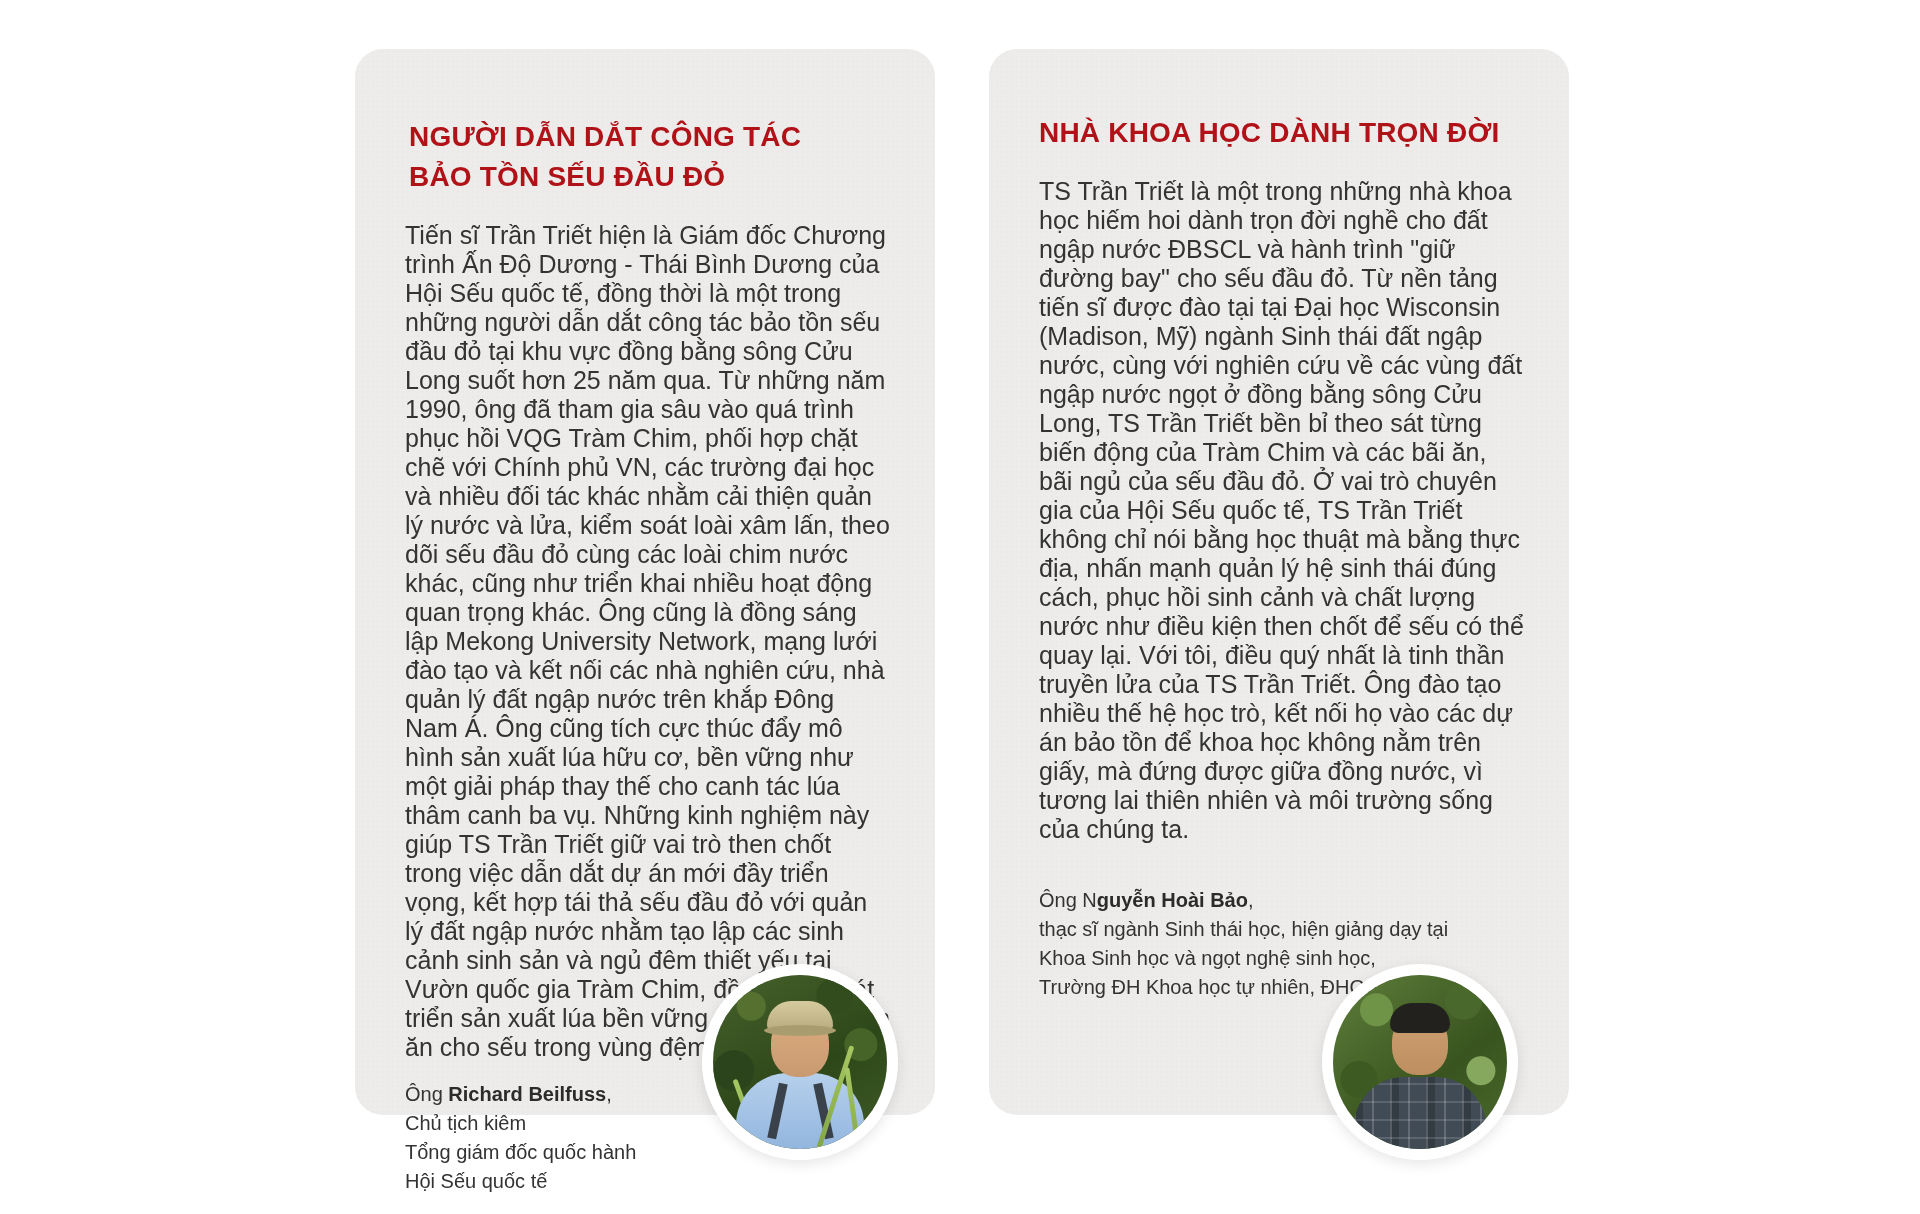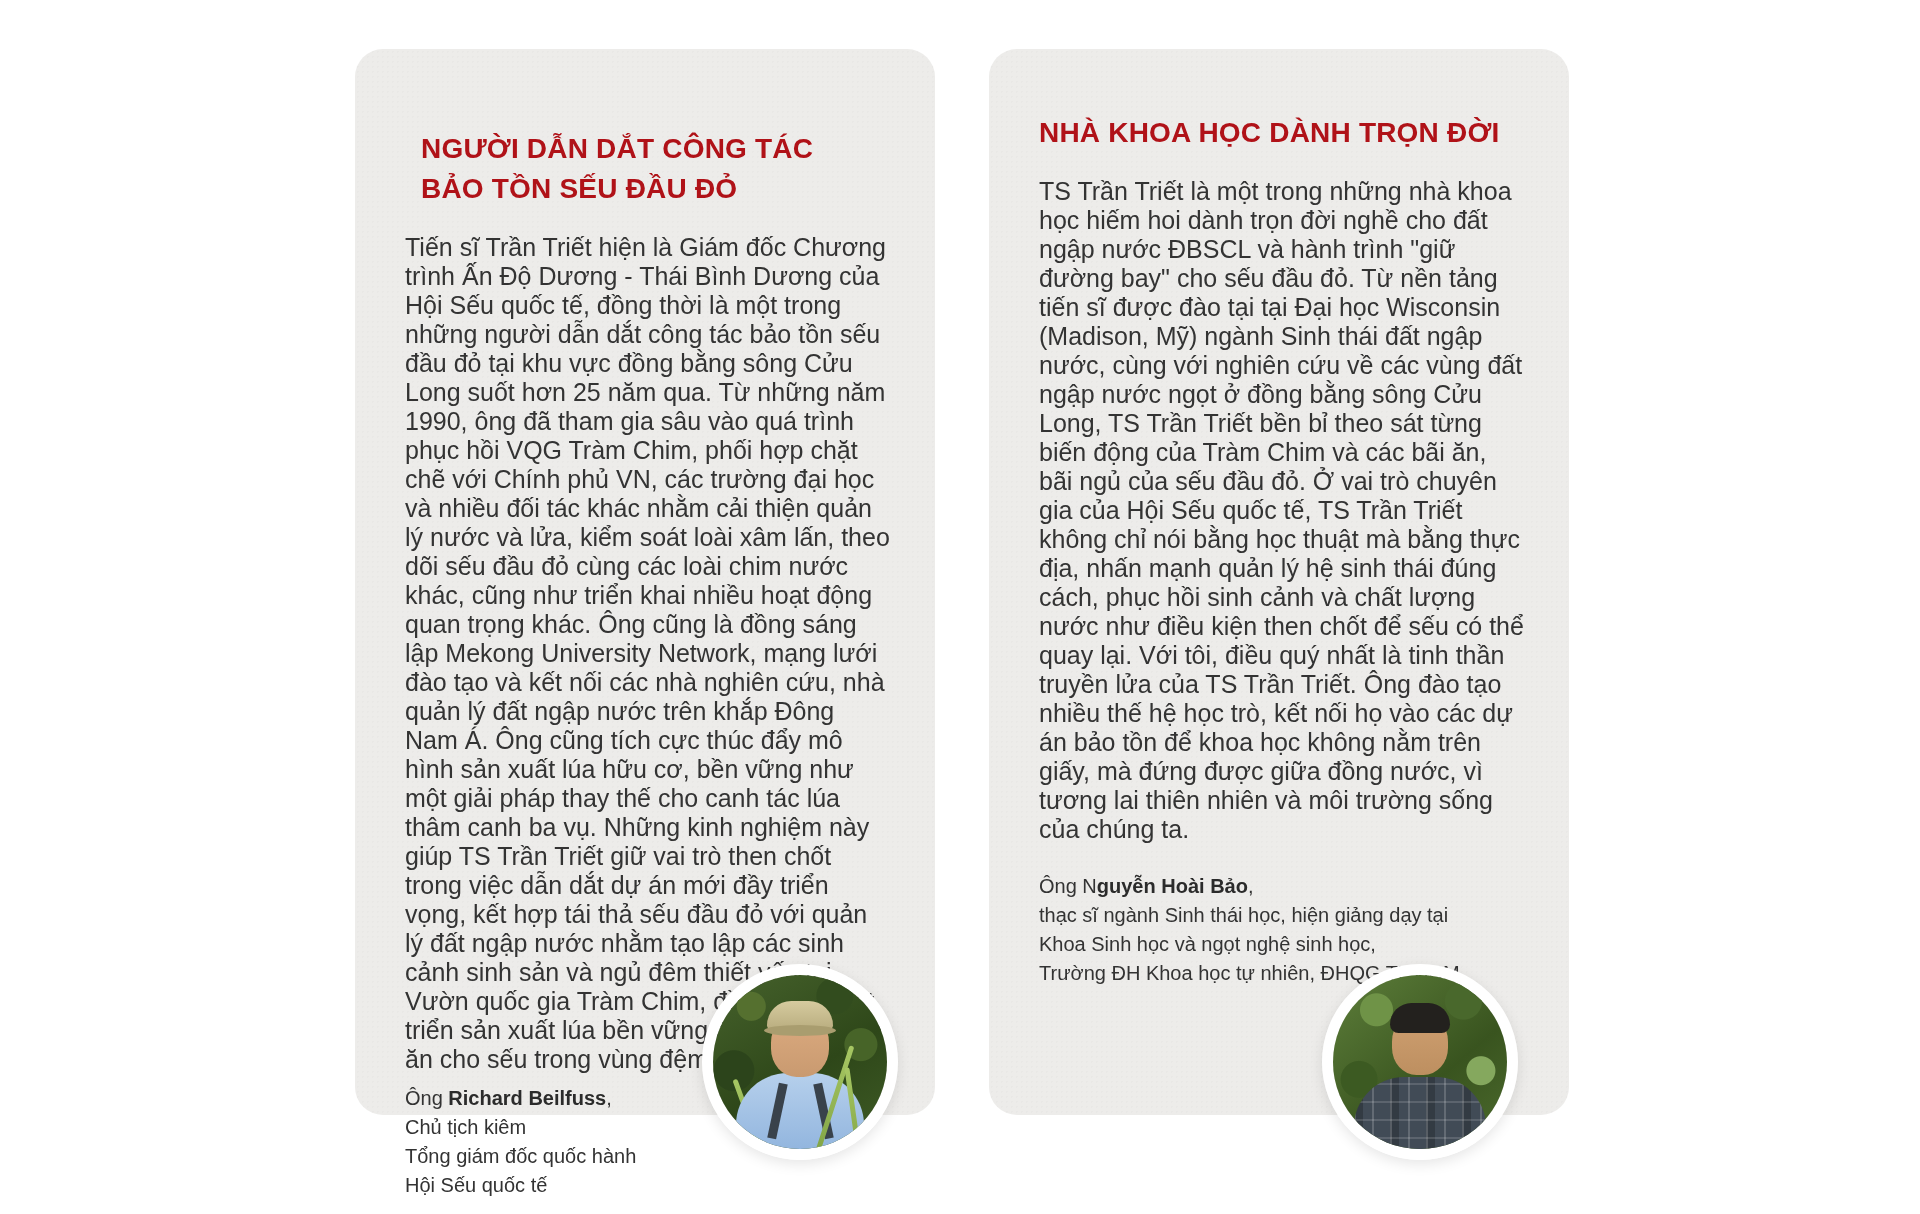--- a/index.html
+++ b/index.html
@@ -41,26 +41,26 @@
 
   .body-text {
     margin-top: 24px;
     color: #333333;
     font-size: 25px;
     line-height: 29px;
     width: 486px;
   }
 
   .signature {
-    margin-top: 10px;
+    margin-top: 18px;
     color: #333333;
     font-size: 20px;
     line-height: 29px;
   }
-  .card-right .signature { margin-top: 28px; }
+  .card-right .signature { margin-top: 42px; }
   .signature b { font-weight: 700; color: #2b2b2b; }
 
   
   .portrait {
     position: absolute;
     width: 174px;
     height: 174px;
     border: 11px solid #ffffff;
     border-radius: 50%;
     overflow: hidden;
@@ -165,21 +165,21 @@
   .grass-1 { left: 118px; transform: rotate(18deg); }
   .grass-2 { left: 138px; transform: rotate(-8deg); height: 96px; }
   .grass-3 { left: 34px;  transform: rotate(-20deg); height: 86px; }
 </style>
 </head>
 <body>
 
 <div class="canvas">
 
   <section class="card card-left">
-    <h2 class="heading" style="margin:16px;">
+    <h2 class="heading" style="margin:4px;">
       <div>NGƯỜI DẪN DẮT CÔNG TÁC</div>
       <div>BẢO TỒN SẾU ĐẦU ĐỎ</div>
     </h2>
     <p class="body-text" style="margin-bottom:0;">Tiến sĩ Trần Triết hiện là Giám đốc Chương trình Ấn Độ Dương - Thái Bình Dương của Hội Sếu quốc tế, đồng thời là một trong những người dẫn dắt công tác bảo tồn sếu đầu đỏ tại khu vực đồng bằng sông Cửu Long suốt hơn 25 năm qua. Từ những năm 1990, ông đã tham gia sâu vào quá trình phục hồi VQG Tràm Chim, phối hợp chặt chẽ với Chính phủ VN, các trường đại học và nhiều đối tác khác nhằm cải thiện quản lý nước và lửa, kiểm soát loài xâm lấn, theo dõi sếu đầu đỏ cùng các loài chim nước khác, cũng như triển khai nhiều hoạt động quan trọng khác. Ông cũng là đồng sáng lập Mekong University Network, mạng lưới đào tạo và kết nối các nhà nghiên cứu, nhà quản lý đất ngập nước trên khắp Đông Nam Á. Ông cũng tích cực thúc đẩy mô hình sản xuất lúa hữu cơ, bền vững như một giải pháp thay thế cho canh tác lúa thâm canh ba vụ. Những kinh nghiệm này giúp TS Trần Triết giữ vai trò then chốt trong việc dẫn dắt dự án mới đầy triển vọng, kết hợp tái thả sếu đầu đỏ với quản lý đất ngập nước nhằm tạo lập các sinh cảnh sinh sản và ngủ đêm thiết yếu tại Vườn quốc gia Tràm Chim, đồng thời phát triển sản xuất lúa bền vững để làm bãi kiếm ăn cho sếu trong vùng đệm xung quanh.</p>
     <div class="signature">
       <div><span>Ông </span><b>Richard Beilfuss</b><span>,</span></div>
       <div>Chủ tịch kiêm</div>
       <div>Tổng giám đốc quốc hành</div>
       <div>Hội Sếu quốc tế</div>
     </div>

